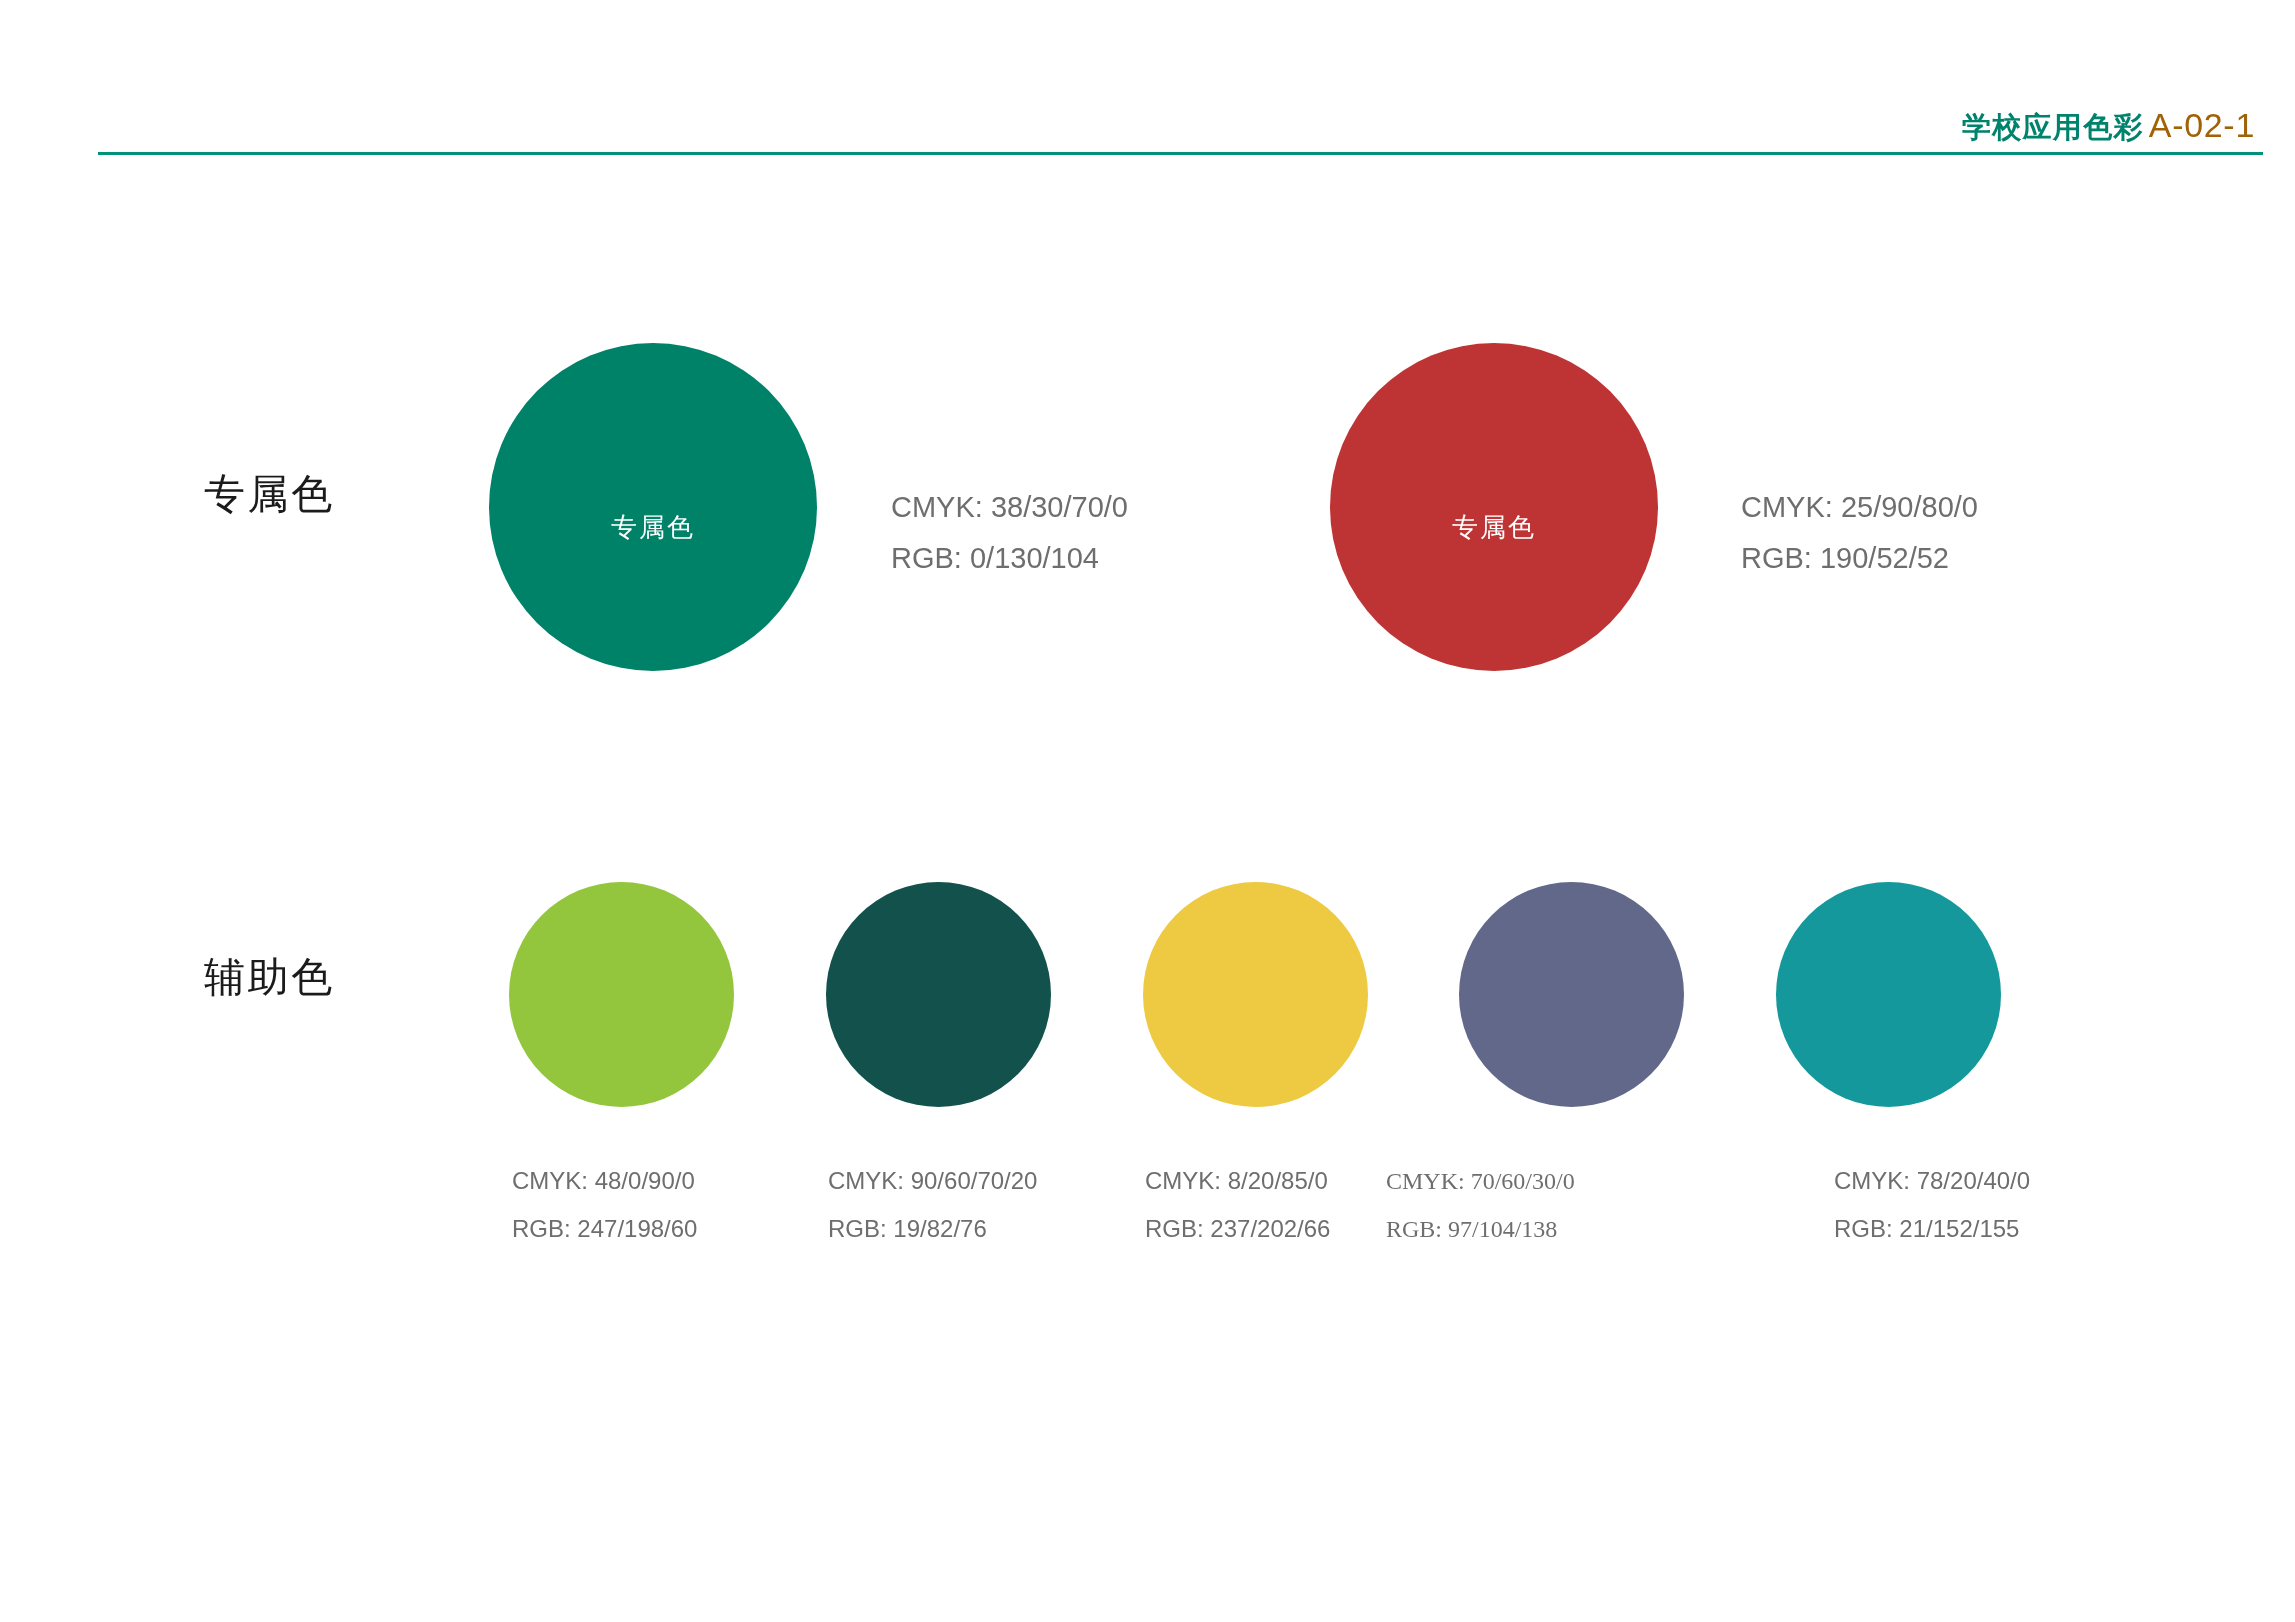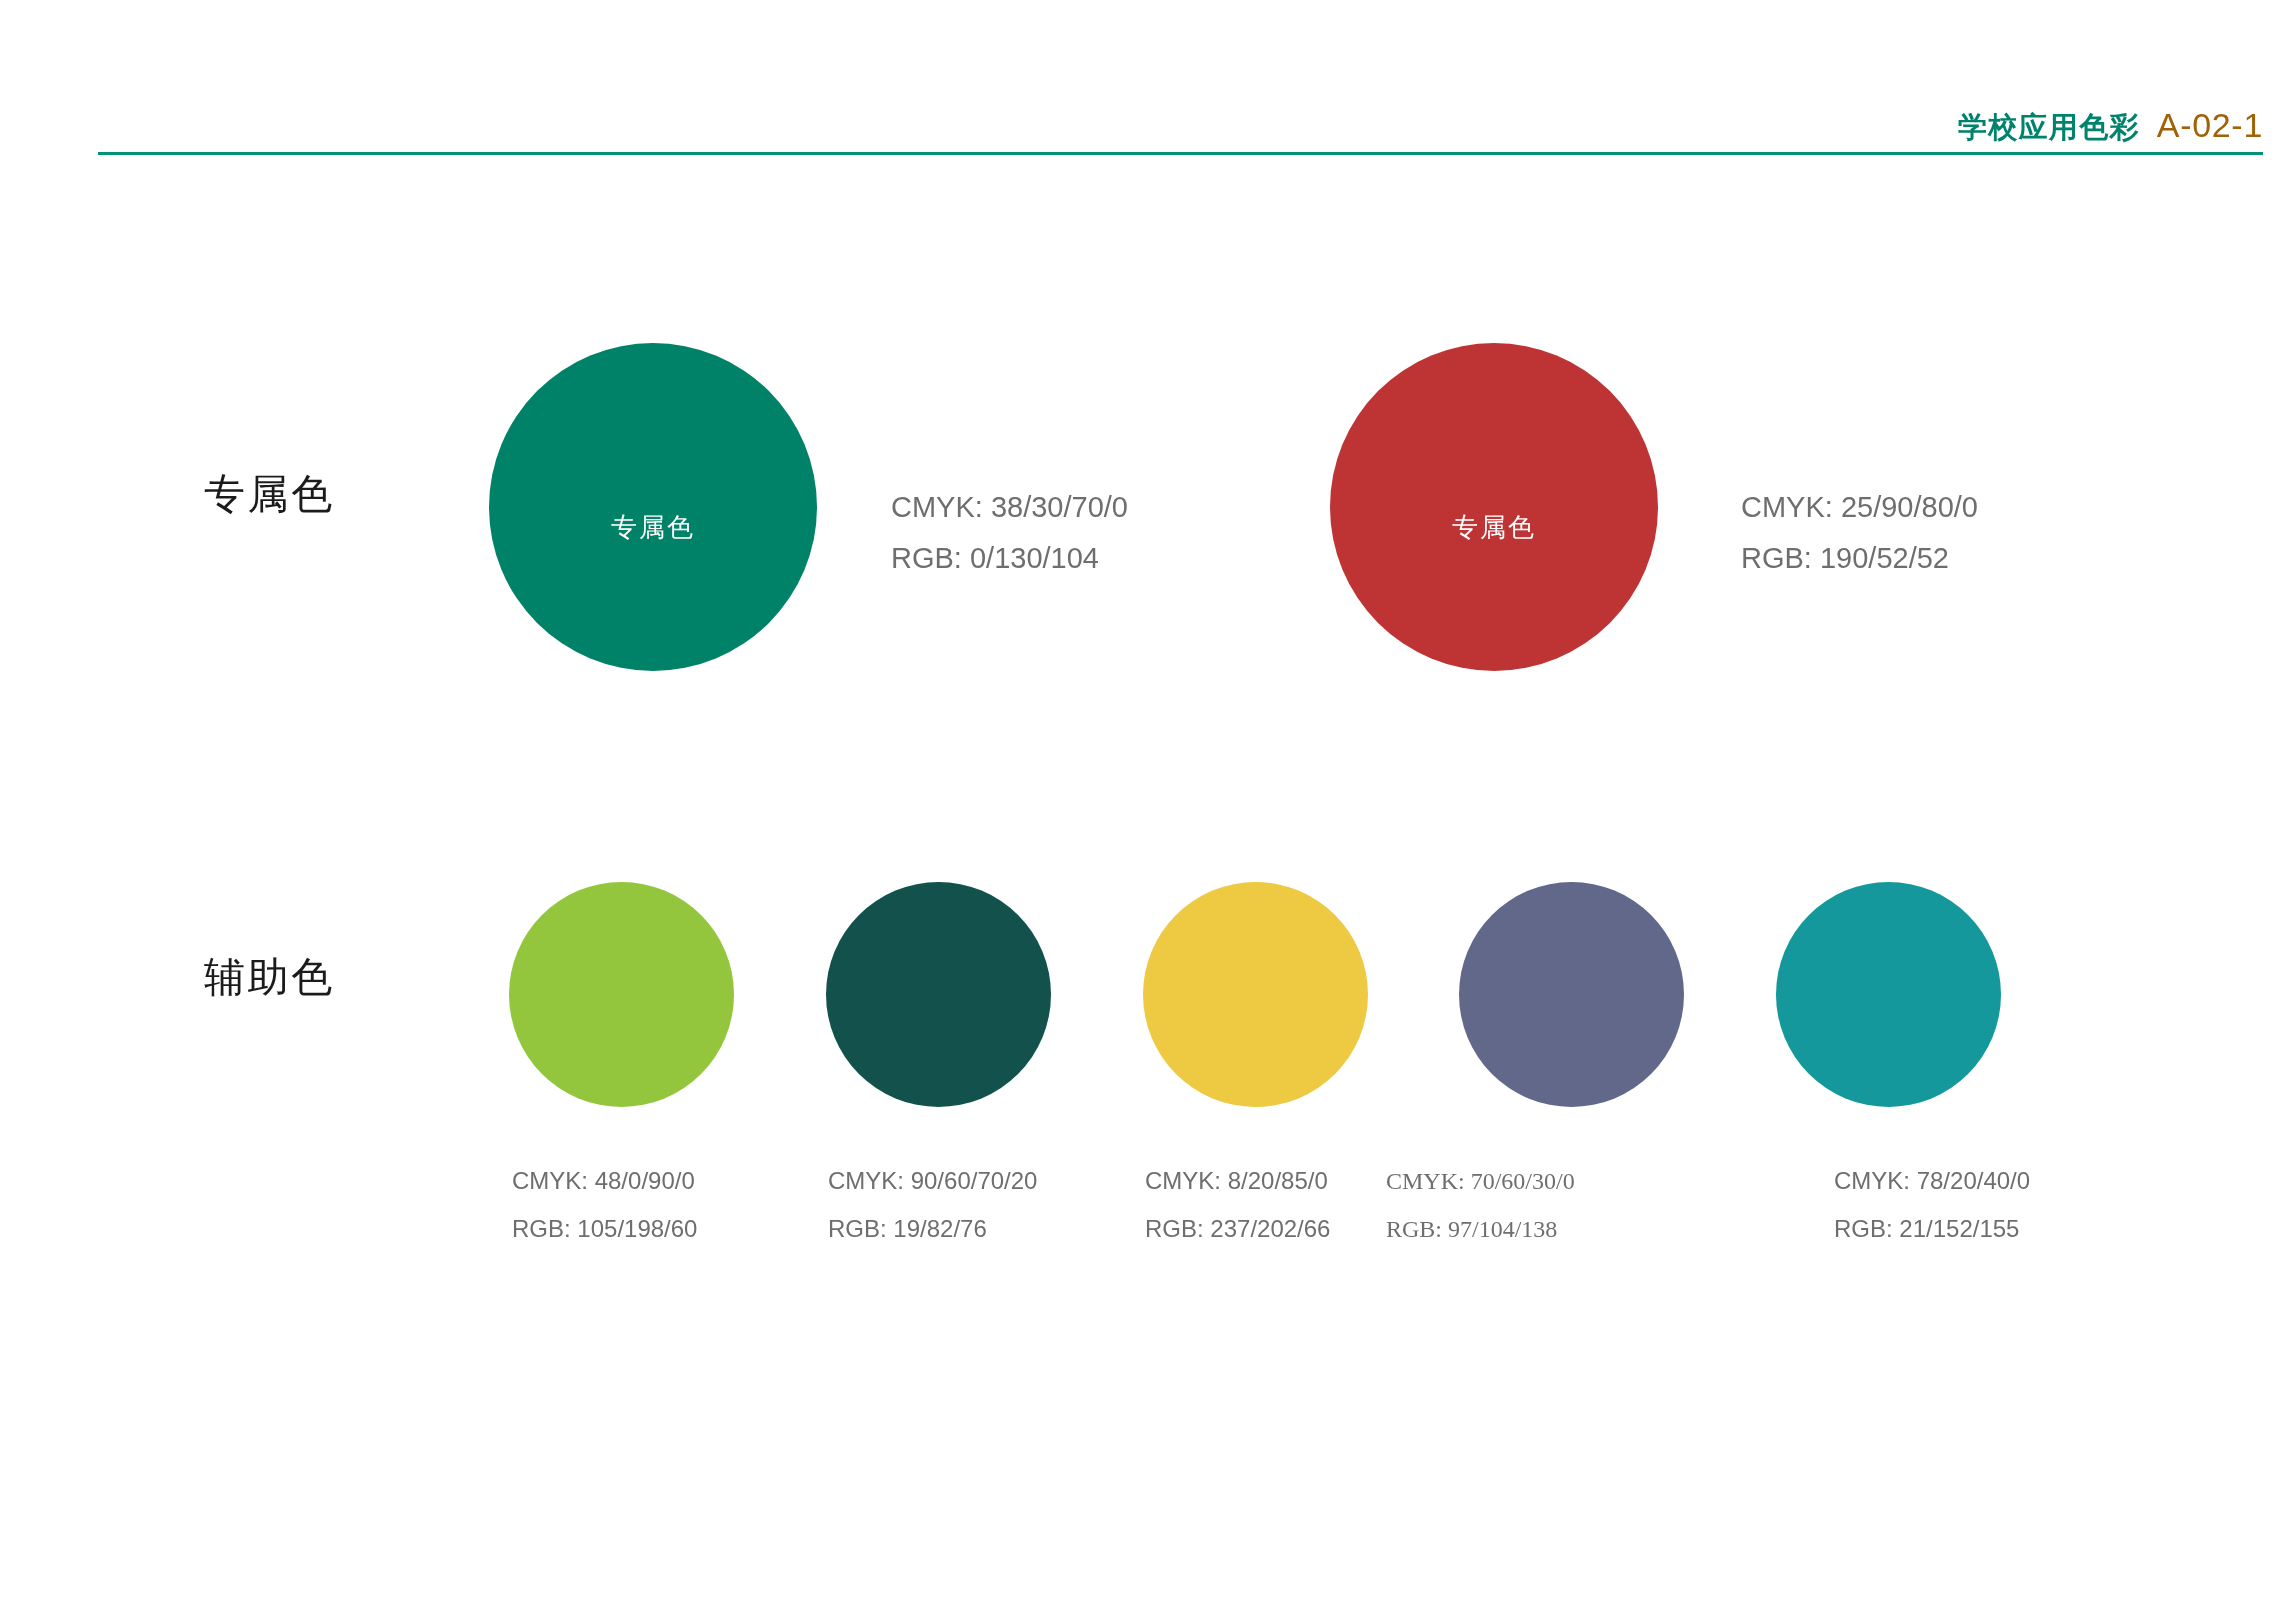--- a/index.html
+++ b/index.html
@@ -27,25 +27,25 @@
     position: absolute;
     left: 2.6px;
     bottom: 14.4px;
     font-size: 26px;
     letter-spacing: 0.3px;
     color: #575757;
     white-space: nowrap;
   }
   #header-right {
     position: absolute;
-    right: 0px;
+    right: 8px;
     bottom: 9.2px;
     display: flex;
     align-items: baseline;
-    gap: 17px;
+    gap: 5px;
     white-space: nowrap;
   }
   #header-title-cn {
     font-size: 29px;
     font-weight: 600;
     color: #00836c;
     letter-spacing: 1.3px;
   }
   #header-code {
     font-size: 34px;
@@ -152,21 +152,21 @@
 <div class="primary-specs" id="specs-primary-red">
   <div>CMYK: 25/90/80/0</div>
   <div>RGB: 190/52/52</div>
 </div>
 
 <div class="row-label" id="label-aux">辅助色</div>
 
 <div class="swatch-circle aux-circle" style="left:509px; background:#93c63c;"></div>
 <div class="aux-caption" style="left:512px;">
   <div>CMYK: 48/0/90/0</div>
-  <div>RGB: 105/198/60</div>
+  <div>RGB: 247/198/60</div>
 </div>
 
 <div class="swatch-circle aux-circle" style="left:826px; background:#13524c;"></div>
 <div class="aux-caption" style="left:828px;">
   <div>CMYK: 90/60/70/20</div>
   <div>RGB: 19/82/76</div>
 </div>
 
 <div class="swatch-circle aux-circle" style="left:1143px; background:#edca42;"></div>
 <div class="aux-caption" style="left:1145px;">

